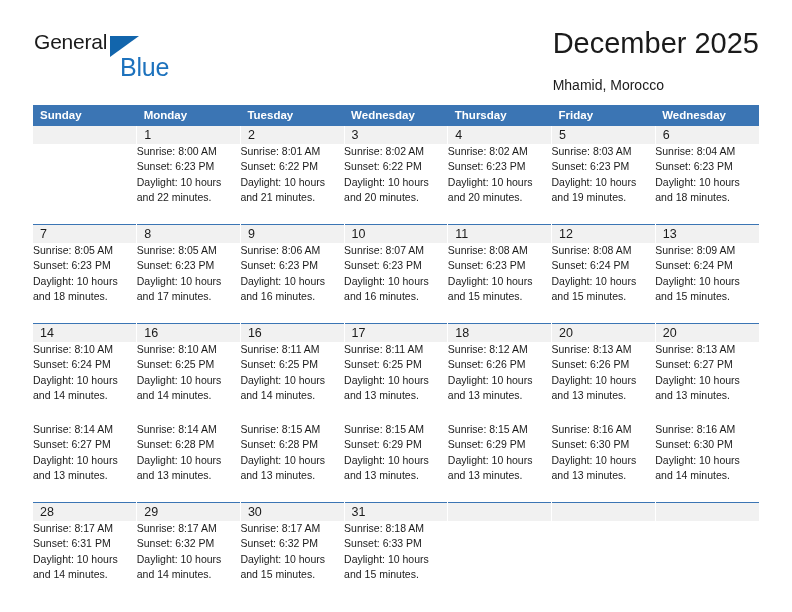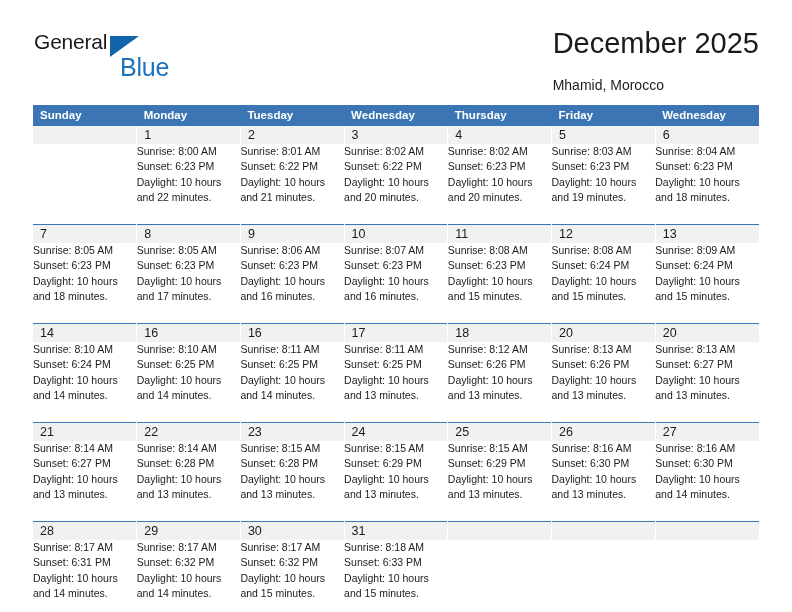--- a/index.html
+++ b/index.html
@@ -363,43 +363,20 @@
 Daylight: 10 hours
 and 13 minutes.</div>
           </td>
           <td class="daycell">
             <div class="dayinfo">Sunrise: 8:13 AM
 Sunset: 6:27 PM
 Daylight: 10 hours
 and 13 minutes.</div>
           </td>
         </tr>
-        <tr class="week-row">
-          <td class="daynum-band">
-            <div class="daynum">21</div>
-          </td>
-          <td class="daynum-band">
-            <div class="daynum">22</div>
-          </td>
-          <td class="daynum-band">
-            <div class="daynum">23</div>
-          </td>
-          <td class="daynum-band">
-            <div class="daynum">24</div>
-          </td>
-          <td class="daynum-band">
-            <div class="daynum">25</div>
-          </td>
-          <td class="daynum-band">
-            <div class="daynum">26</div>
-          </td>
-          <td class="daynum-band">
-            <div class="daynum">27</div>
-          </td>
-        </tr>
         <tr>
           <td class="daycell">
             <div class="dayinfo">Sunrise: 8:14 AM
 Sunset: 6:27 PM
 Daylight: 10 hours
 and 13 minutes.</div>
           </td>
           <td class="daycell">
             <div class="dayinfo">Sunrise: 8:14 AM
 Sunset: 6:28 PM

